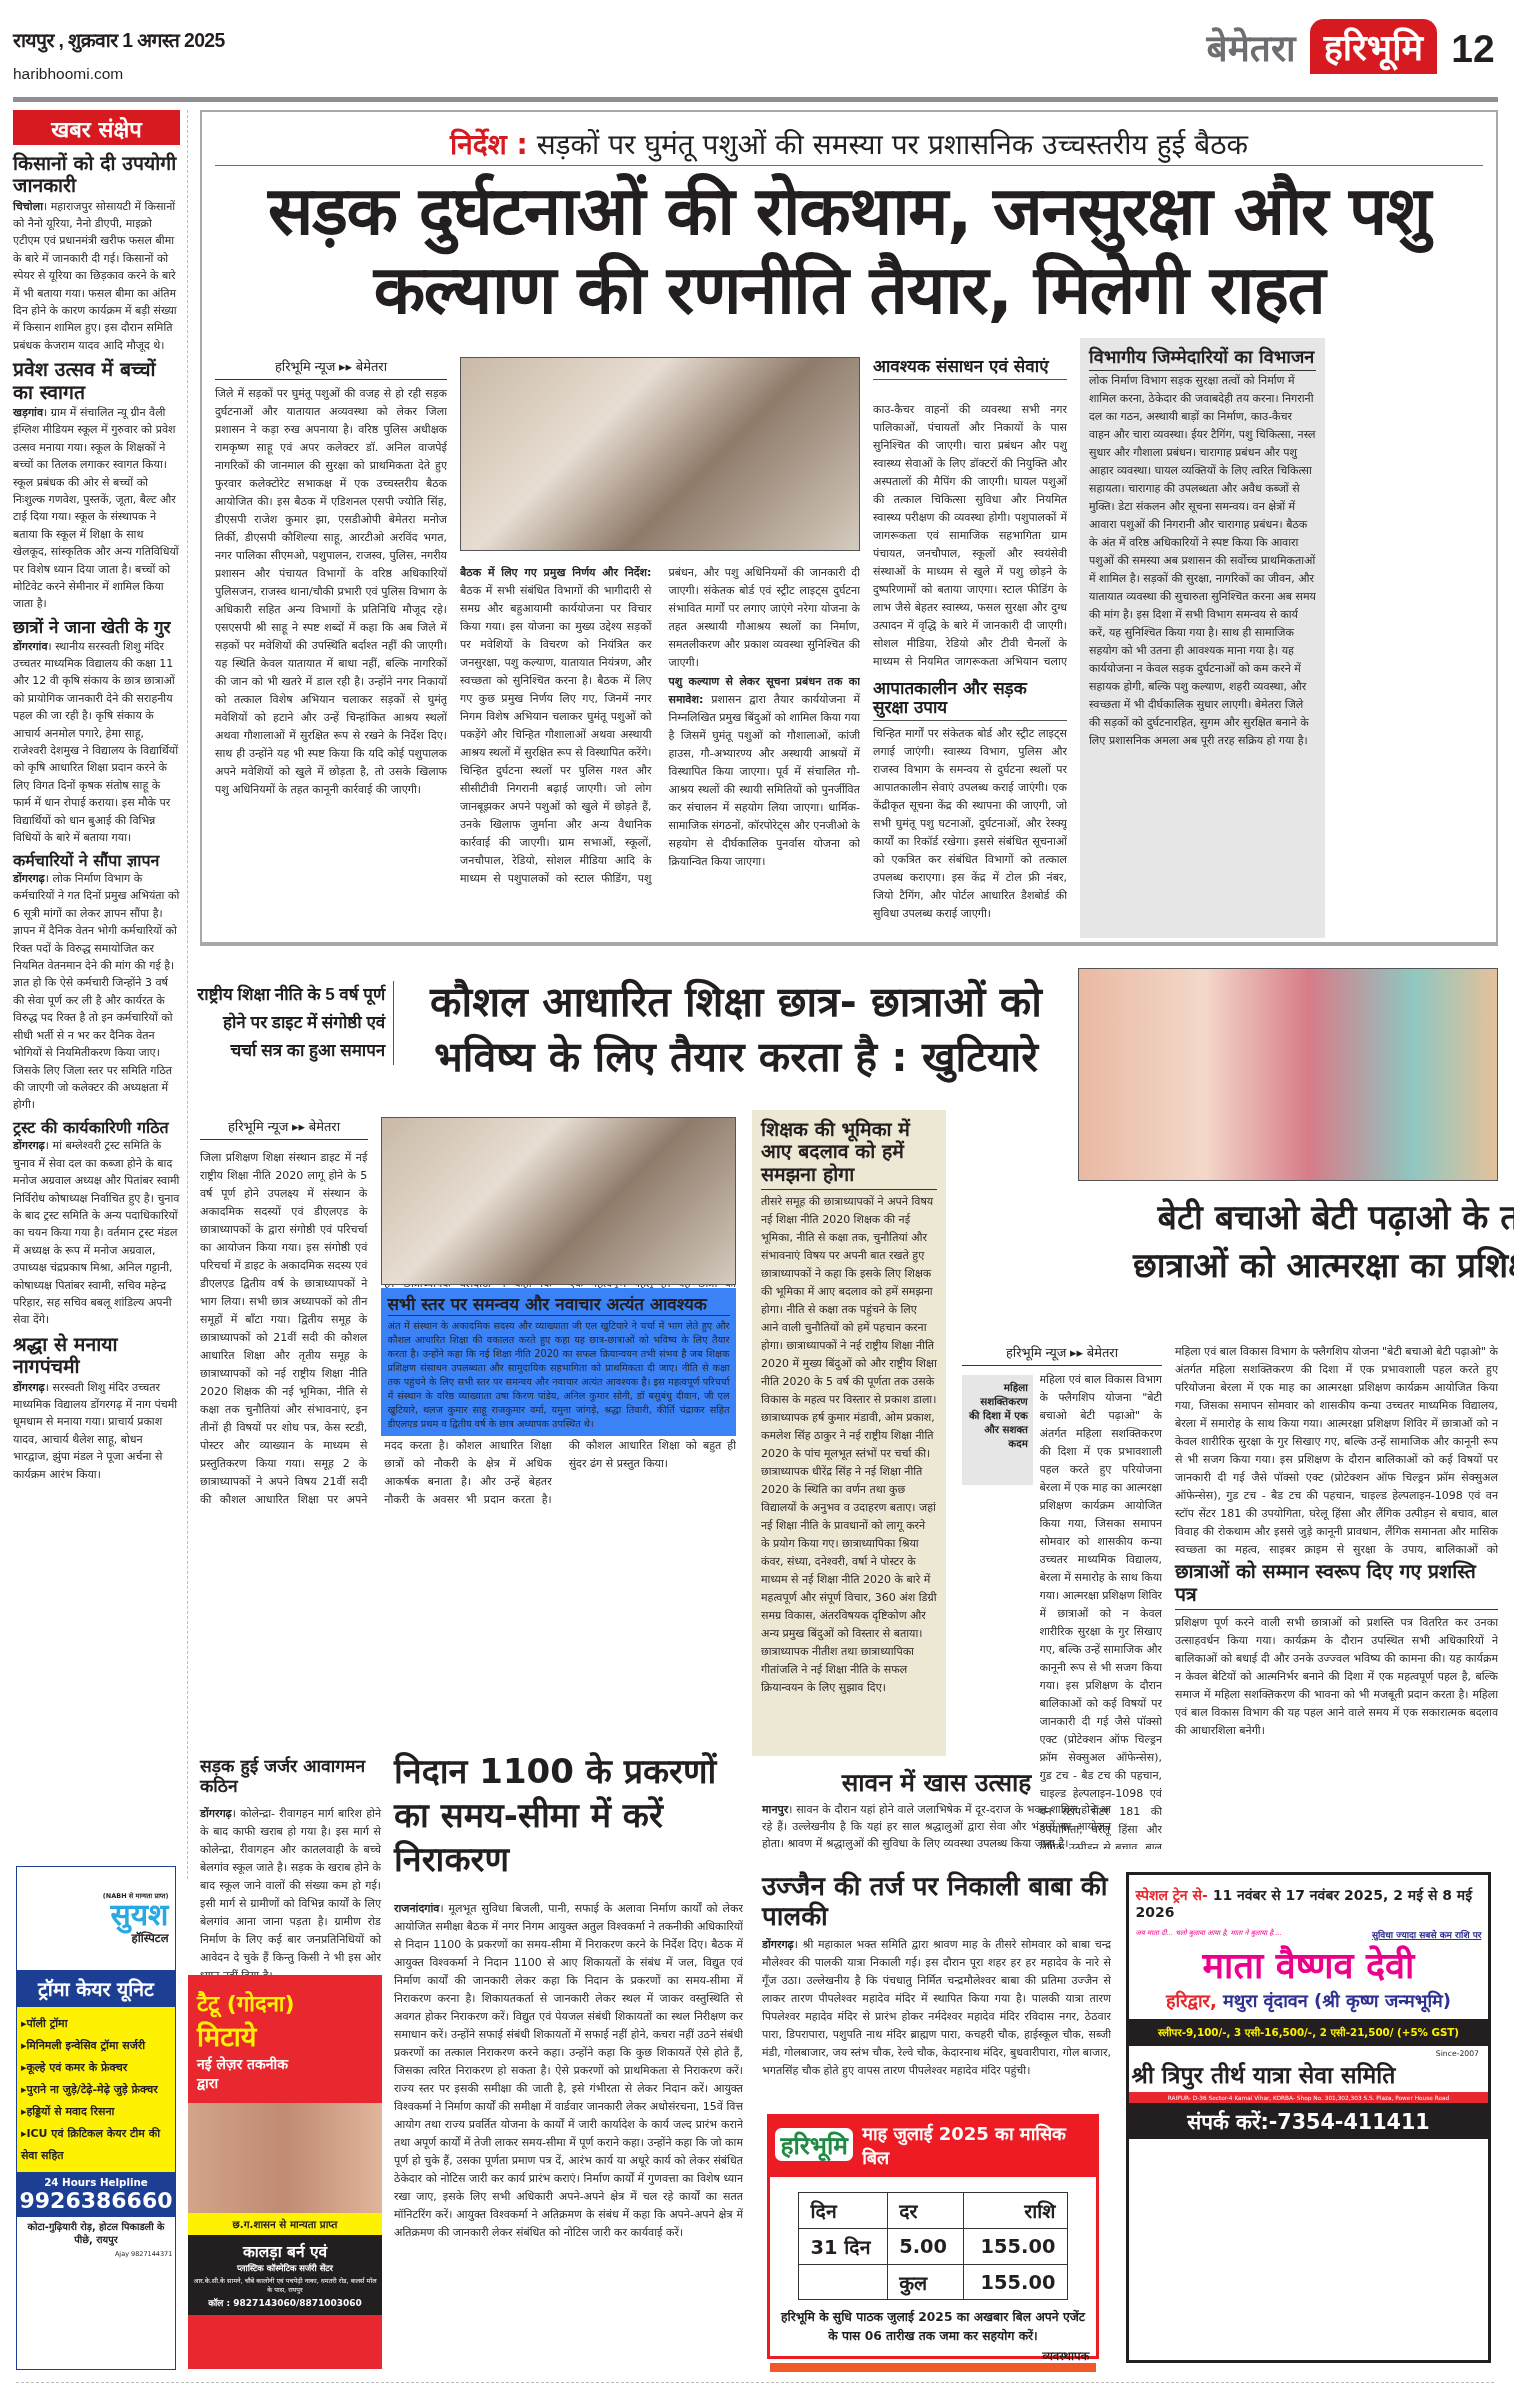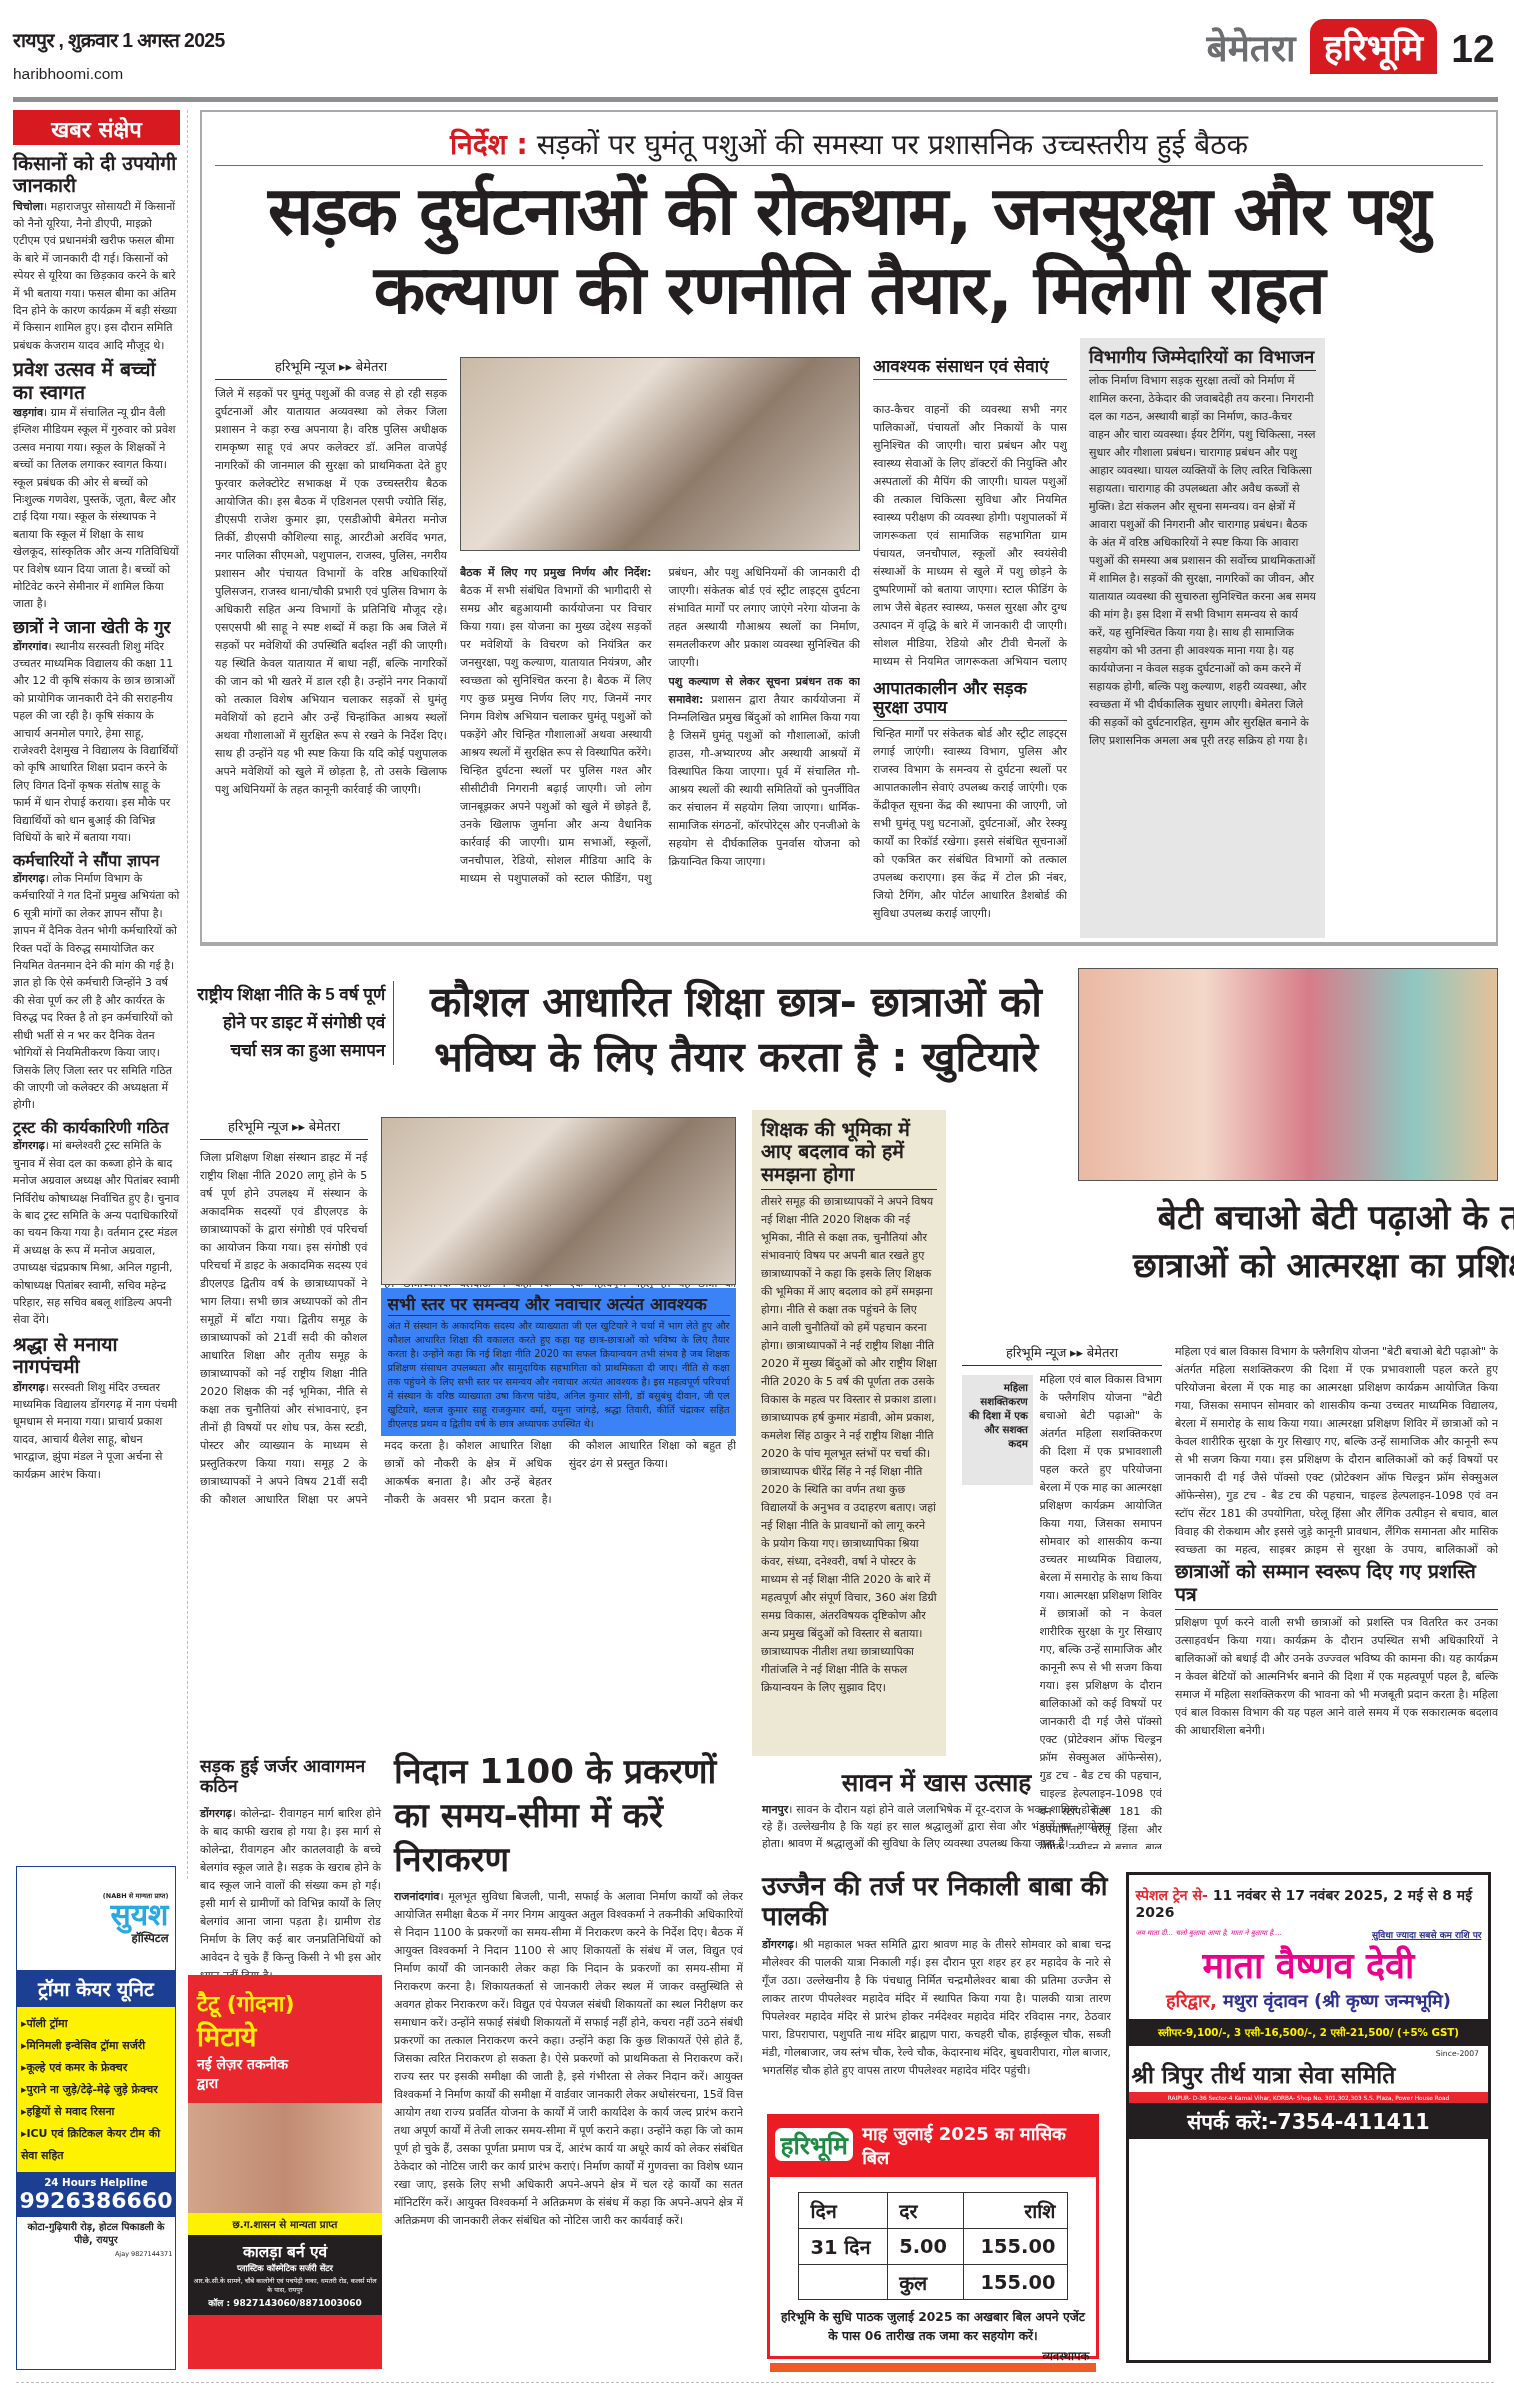--- a/index.html
+++ b/index.html
@@ -126,21 +126,21 @@
   <div class="hd" style="font-size:19.4px;border-bottom:1.3px solid #333;padding-bottom:3px;margin:5.2px 0 3.9px">छात्राओं को सम्मान स्वरूप दिए गए प्रशस्ति पत्र</div>
   <div class="body-txt" style="font-size:11px;line-height:18px;height:245px;overflow:hidden">प्रशिक्षण पूर्ण करने वाली सभी छात्राओं को प्रशस्ति पत्र वितरित कर उनका उत्साहवर्धन किया गया। कार्यक्रम के दौरान उपस्थित सभी अधिकारियों ने बालिकाओं को बधाई दी और उनके उज्ज्वल भविष्य की कामना की। यह कार्यक्रम न केवल बेटियों को आत्मनिर्भर बनाने की दिशा में एक महत्वपूर्ण पहल है, बल्कि समाज में महिला सशक्तिकरण की भावना को भी मजबूती प्रदान करता है। महिला एवं बाल विकास विभाग की यह पहल आने वाले समय में एक सकारात्मक बदलाव की आधारशिला बनेगी।</div>
 </div>
 
 <div class="abs" style="left:200px;top:1756px;width:181px">
   <div class="hd" style="font-size:17.4px;margin-bottom:9px">सड़क हुई जर्जर आवागमन कठिन</div>
   <div class="body-txt" style="font-size:11px;line-height:18px"><b>डोंगरगढ़</b><span>। कोलेन्द्रा- रीवागहन मार्ग बारिश होने के बाद काफी खराब हो गया है। इस मार्ग से कोलेन्द्रा, रीवागहन और कातलवाही के बच्चे बेलगांव स्कूल जाते है। सड़क के खराब होने के बाद स्कूल जाने वालों की संख्या कम हो गई। इसी मार्ग से ग्रामीणों को विभिन्न कार्यों के लिए बेलगांव आना जाना पड़ता है। ग्रामीण रोड निर्माण के लिए कई बार जनप्रतिनिधियों को आवेदन दे चुके हैं किन्तु किसी ने भी इस ओर ध्यान नहीं दिया है।</span></div>
 </div>
 
 <div class="abs" style="left:394px;top:1749px;width:349px">
-  <div class="hd" style="font-size:34px;line-height:1.3;margin-bottom:6px">निदान 1100 के प्रकरणों का समय-सीमा में करें निराकरण</div>
+  <div class="hd" style="font-size:34px;line-height:1.3;margin-bottom:18px">निदान 1100 के प्रकरणों का समय-सीमा में करें निराकरण</div>
   <div class="body-txt" style="font-size:11px;line-height:18px;height:529px;overflow:hidden"><b>राजनांदगांव</b><span>। मूलभूत सुविधा बिजली, पानी, सफाई के अलावा निर्माण कार्यों को लेकर आयोजित समीक्षा बैठक में नगर निगम आयुक्त अतुल विश्वकर्मा ने तकनीकी अधिकारियों से निदान 1100 के प्रकरणों का समय-सीमा में निराकरण करने के निर्देश दिए। बैठक में आयुक्त विश्वकर्मा ने निदान 1100 से आए शिकायतों के संबंध में जल, विद्युत एवं निर्माण कार्यों की जानकारी लेकर कहा कि निदान के प्रकरणों का समय-सीमा में निराकरण करना है। शिकायतकर्ता से जानकारी लेकर स्थल में जाकर वस्तुस्थिति से अवगत होकर निराकरण करें। विद्युत एवं पेयजल संबंधी शिकायतों का स्थल निरीक्षण कर समाधान करें। उन्होंने सफाई संबंधी शिकायतों में सफाई नहीं होने, कचरा नहीं उठने संबंधी प्रकरणों का तत्काल निराकरण करने कहा। उन्होंने कहा कि कुछ शिकायतें ऐसे होते हैं, जिसका त्वरित निराकरण हो सकता है। ऐसे प्रकरणों को प्राथमिकता से निराकरण करें। राज्य स्तर पर इसकी समीक्षा की जाती है, इसे गंभीरता से लेकर निदान करें। आयुक्त विश्वकर्मा ने निर्माण कार्यों की समीक्षा में वार्डवार जानकारी लेकर अधोसंरचना, 15वें वित्त आयोग तथा राज्य प्रवर्तित योजना के कार्यों में जारी कार्यादेश के कार्य जल्द प्रारंभ कराने तथा अपूर्ण कार्यों में तेजी लाकर समय-सीमा में पूर्ण कराने कहा। उन्होंने कहा कि जो काम पूर्ण हो चुके हैं, उसका पूर्णता प्रमाण पत्र दें, आरंभ कार्य या अधूरे कार्य को लेकर संबंधित ठेकेदार को नोटिस जारी कर कार्य प्रारंभ कराएं। निर्माण कार्यों में गुणवत्ता का विशेष ध्यान रखा जाए, इसके लिए सभी अधिकारी अपने-अपने क्षेत्र में चल रहे कार्यों का सतत मॉनिटरिंग करें। आयुक्त विश्वकर्मा ने अतिक्रमण के संबंध में कहा कि अपने-अपने क्षेत्र में अतिक्रमण की जानकारी लेकर संबंधित को नोटिस जारी कर कार्यवाई करें।</span></div>
 </div>
 
 <div class="abs" style="left:762px;top:1769px;width:349px">
   <div class="hd" style="font-size:24.5px;text-align:center;margin-bottom:3.9px">सावन में खास उत्साह</div>
   <div class="body-txt" style="font-size:11px;line-height:17px"><b>मानपुर</b><span>। सावन के दौरान यहां होने वाले जलाभिषेक में दूर-दराज के भक्त शामिल होने आ रहे हैं। उल्लेखनीय है कि यहां हर साल श्रद्धालुओं द्वारा सेवा और भंडारों का आयोजन होता। श्रावण में श्रद्धालुओं की सुविधा के लिए व्यवस्था उपलब्ध किया जाता है।</span></div>
 </div>
 
 <div class="abs" style="left:762px;top:1872px;width:349px">
   <div class="hd" style="font-size:26px;margin-bottom:3.9px">उज्जैन की तर्ज पर निकाली बाबा की पालकी</div>

